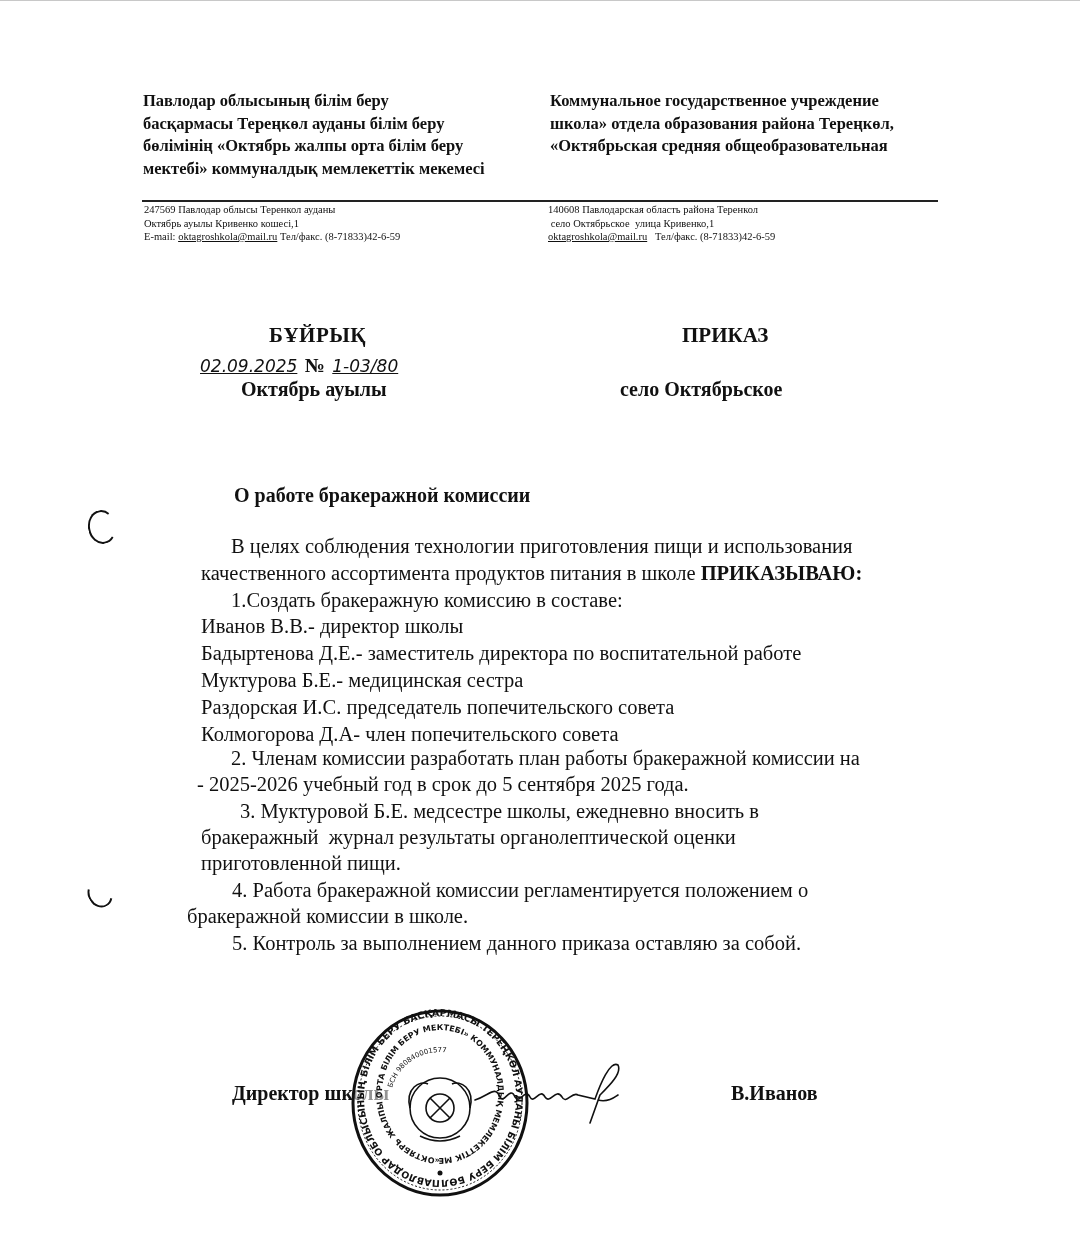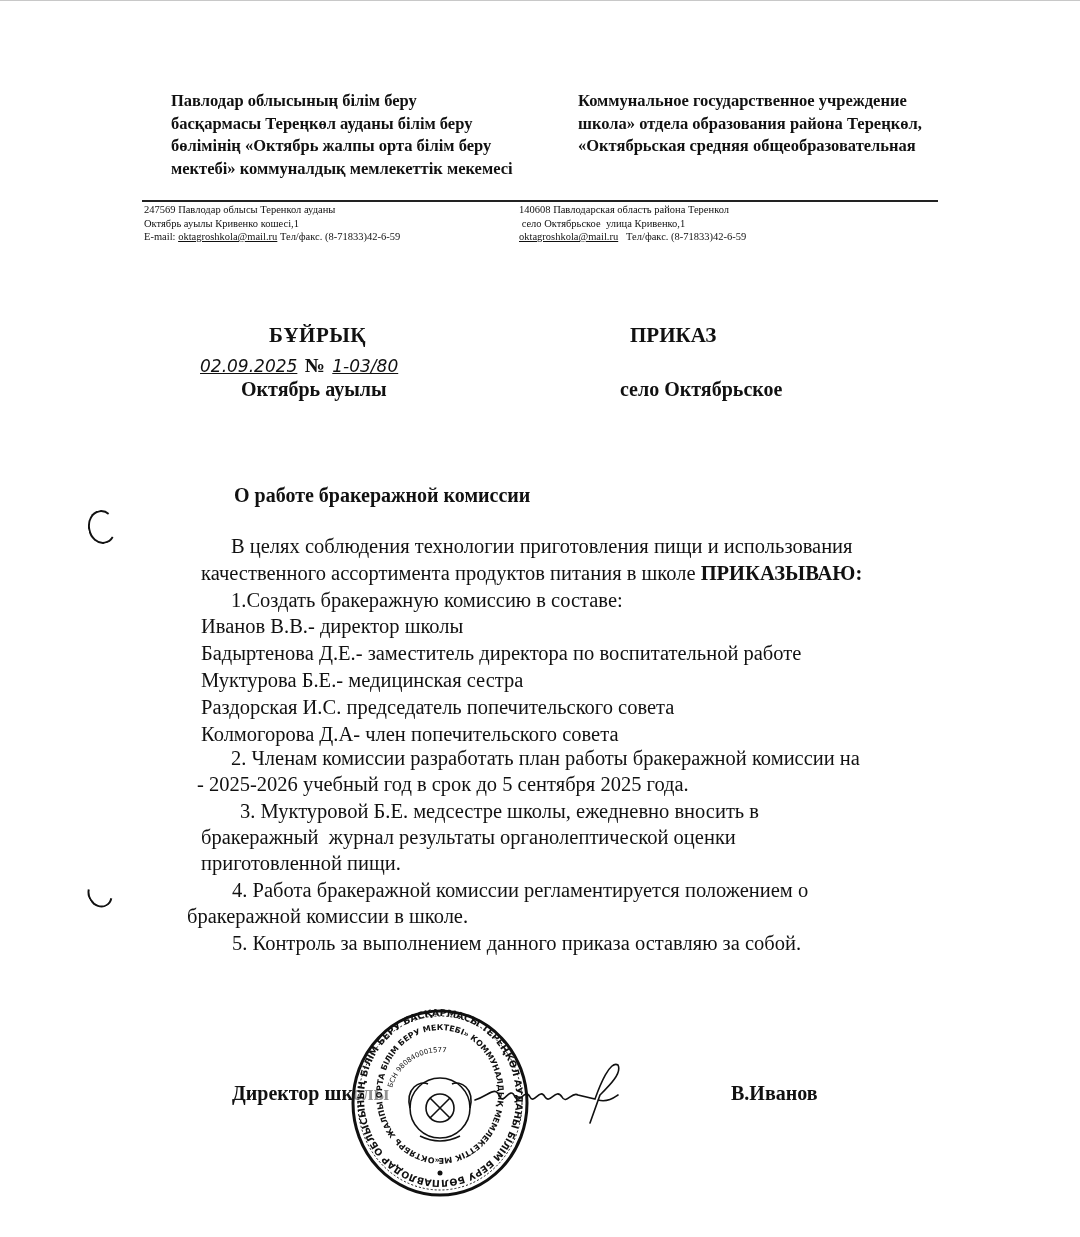--- a/index.html
+++ b/index.html
@@ -1,30 +1,30 @@
 <!DOCTYPE html>
 <html><head>
 <meta charset="utf-8">
 <style>
   html, body { margin: 0; padding: 0; background: #ffffff; }
   body { width: 1080px; height: 1237px; position: relative; overflow: hidden;
          font-family: "Liberation Serif", "DejaVu Serif", serif; color: #111; }
   .topline { position: absolute; left: 0; top: 0; width: 1080px; height: 1px; background: #c8c8c8; }
-  .hdr { position: absolute; top: 90px; font-weight: bold; font-size: 16.5px; line-height: 22.5px; margin-left: 28px; }
+  .hdr { position: absolute; top: 90px; font-weight: bold; font-size: 16.5px; line-height: 22.5px; }
   .hdr-left { left: 143px; width: 390px; }
   .hdr-right { left: 550px; width: 400px; }
   .hdr div { white-space: nowrap; }
   .rule { position: absolute; left: 142px; top: 200px; width: 796px; height: 2px; background: #222; }
   .addr { position: absolute; top: 203px; font-size: 10.5px; line-height: 13.5px; white-space: nowrap; }
   .addr-left { left: 144px; }
-  .addr-right { left: 519px; }
+  .addr-right { left: 548px; }
   .addr a { color: #111; text-decoration: underline; }
   .ttl { position: absolute; font-weight: bold; font-size: 21px; }
   .ttl-kz { left: 269px; top: 323px; letter-spacing: 0.5px; }
-  .ttl-ru { left: 630px; top: 323px; }
+  .ttl-ru { left: 682px; top: 323px; }
   .hand { position: absolute; left: 200px; top: 354px; font-family: "DejaVu Sans", sans-serif;
           font-style: italic; font-size: 17px; white-space: nowrap; }
   .hand .u { text-decoration: underline; }
   .hand .no { font-family: "Liberation Serif", serif; font-style: normal; font-size: 20px; font-weight: bold; margin: 0 2px; }
   .place { position: absolute; font-weight: bold; font-size: 20px; top: 378px; }
   .place-kz { left: 241px; }
   .place-ru { left: 620px; }
   .subject { position: absolute; left: 234px; top: 484px; font-weight: bold; font-size: 20px; }
   .body { position: absolute; left: 0; top: 533px; width: 1080px; font-size: 20.5px; line-height: 26.8px; }
   .ln { position: absolute; white-space: nowrap; }

